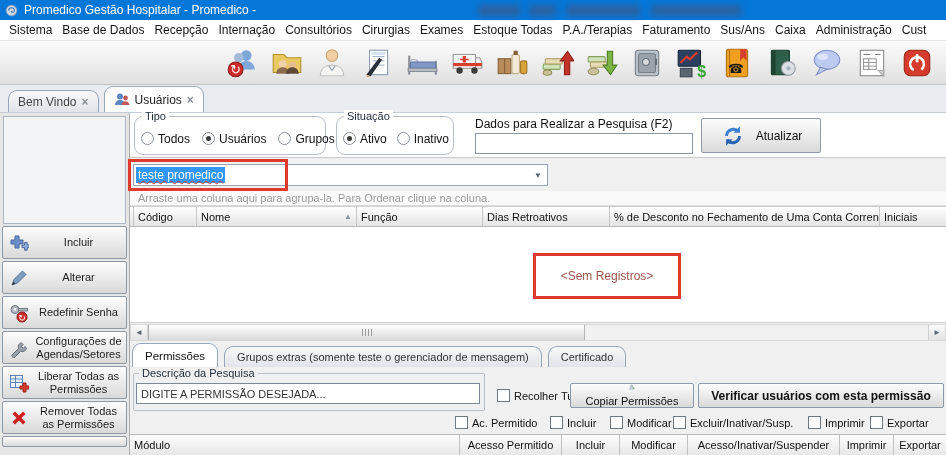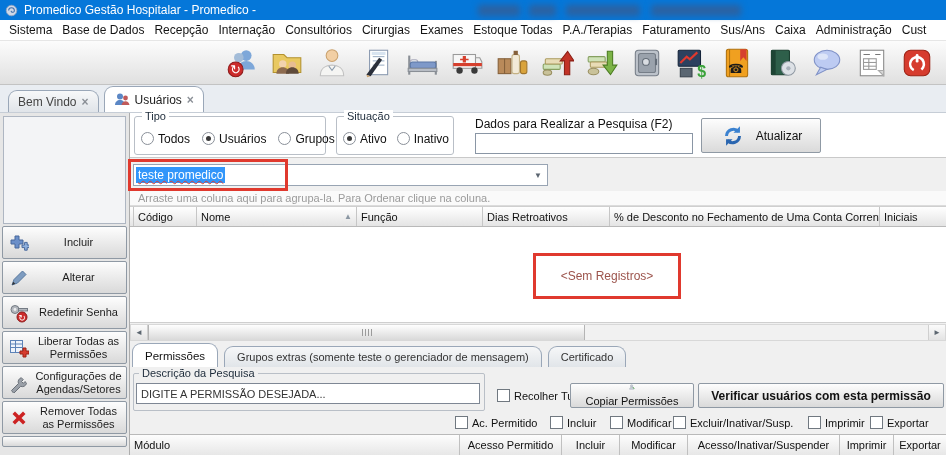--- a/index.html
+++ b/index.html
@@ -33,21 +33,21 @@
   .photo-panel { height:108px; background:#f3f4f6; border:1px solid #aeb6c2; margin:1px 1px 2px 1px; }
   .side-btn { height:33px; margin-top:2px; background:linear-gradient(#fdfdfd,#d9d9d9); border:1px solid #8f99a4; border-radius:2px; display:flex; align-items:center; gap:2px; padding:0 2px 0 4px; font-size:11px; color:#1d1d1d; }
   .side-btn .ic { width:24px; flex:0 0 auto; display:flex; justify-content:center; }
   .side-btn .lbl { flex:1; text-align:center; line-height:1.15; }
   .side-btn.partial { height:11px; overflow:hidden; }
 
   .main { position:relative; flex:1; background:#f0f0f0; }
 
   
   .filter-panel { position:absolute; left:0; top:0; width:816px; height:45px; background:#fff; border-bottom:1px solid #c9c9c9; }
-  .groupbox { position:absolute; border:1px solid #b9bfc7; border-radius:3px;text-align:right; }
+  .groupbox { position:absolute; border:1px solid #b9bfc7; border-radius:9px;text-align:right; }
   .groupbox > .gb-label { position:absolute; top:-7px; left:7px; background:#fff; padding:0 3px; font-size:11px; color:#1d2b3a; }
   .radio-row { display:flex; align-items:center; height:100%; padding:6px 6px 0 6px; gap:12px; font-size:12px; color:#111; }
   .radio-opt { display:flex; align-items:center; gap:4px; }
   .radio { width:13px; height:13px; border-radius:50%; border:1px solid #8a9099; background:#fff; flex:0 0 auto; }
   .radio.on { position:relative; }
   .radio.on::after { content:""; position:absolute; left:3px; top:3px; width:5px; height:5px; border-radius:50%; background:#3a3a3a; }
   .search-label { position:absolute; left:345px; top:4px; font-size:12px; color:#111; }
   .search-input { position:absolute; left:345px; top:20px; width:218px; height:21px; border:1px solid #8a96a5; font-size:12px; padding:2px 4px; }
   .btn { background:linear-gradient(#fdfdfd,#dadada); border:1px solid #8f99a4; border-radius:2px; display:flex; align-items:center; justify-content:center; font-size:12px; color:#111; }
   .atualizar { position:absolute; left:571px; top:5px; width:120px; height:35px; gap:10px; }
@@ -321,36 +321,36 @@
               <rect x="14.5" y="7.5" width="2" height="3" fill="#b3b7bd"></rect>
               <circle cx="13" cy="14" r="5" fill="#cc2b2b" stroke="#8e1b1b"></circle>
               <text x="13" y="17.5" font-size="9" fill="#fff" text-anchor="middle">↻</text>
             </svg>
           </span>
         <span class="lbl">Redefinir Senha</span>
       </div>
       <div class="side-btn">
         <span class="ic">
             <svg width="20" height="20" viewBox="0 0 20 20">
+              <path d="M2.5 17.5l7-7c-1-2.2.2-5 2.8-5.8l2 2-1.8 1.8 1.8 1.8 1.8-1.8 1.4 2c-.8 2.6-3.6 3.8-5.8 2.8l-7 7z" fill="#9aa0a8" stroke="#6b7179"></path>
+            </svg>
+          </span>
+        <span class="lbl">Configurações de Agendas/Setores</span>
+      </div>
+      <div class="side-btn">
+        <span class="ic">
+            <svg width="20" height="20" viewBox="0 0 20 20">
               <rect x="1.5" y="2.5" width="12" height="12" fill="#eef3fb" stroke="#5d83b8"></rect>
               <line x1="1.5" y1="6" x2="13.5" y2="6" stroke="#5d83b8"></line>
               <line x1="1.5" y1="9.5" x2="13.5" y2="9.5" stroke="#5d83b8"></line>
               <line x1="6.5" y1="2.5" x2="6.5" y2="14.5" stroke="#5d83b8"></line>
               <path d="M11 13h3v-3h3v3h3v3h-3v3h-3v-3h-3z" fill="#d63c2e" stroke="#9c2315"></path>
             </svg>
           </span>
         <span class="lbl">Liberar Todas as Permissões</span>
-      </div>
-      <div class="side-btn">
-        <span class="ic">
-            <svg width="20" height="20" viewBox="0 0 20 20">
-              <path d="M2.5 17.5l7-7c-1-2.2.2-5 2.8-5.8l2 2-1.8 1.8 1.8 1.8 1.8-1.8 1.4 2c-.8 2.6-3.6 3.8-5.8 2.8l-7 7z" fill="#9aa0a8" stroke="#6b7179"></path>
-            </svg>
-          </span>
-        <span class="lbl">Configurações de Agendas/Setores</span>
       </div>
       <div class="side-btn">
         <span class="ic">
             <svg width="20" height="20" viewBox="0 0 20 20">
               <path d="M3.5 6l2.5-2.5 4 4 4-4L16.5 6l-4 4 4 4-2.5 2.5-4-4-4 4L3.5 14l4-4z" fill="#cc2222"></path>
             </svg>
           </span>
         <span class="lbl">Remover Todas as Permissões</span>
       </div>
       <div class="side-btn partial"></div>

